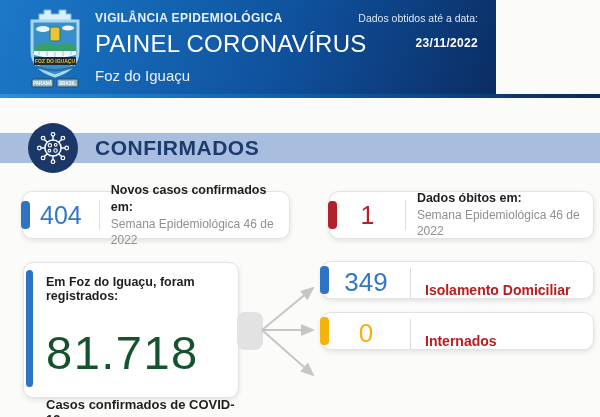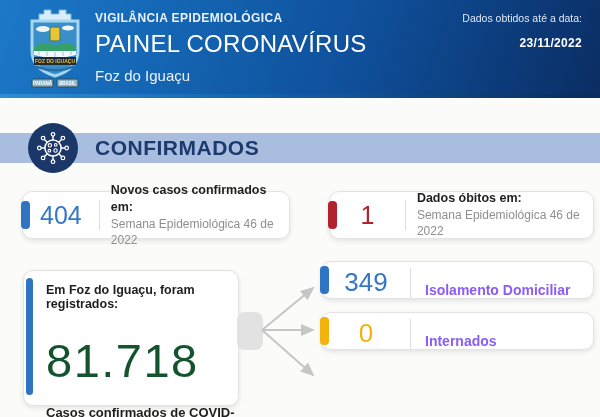--- a/index.html
+++ b/index.html
@@ -1,20 +1,20 @@
 <!DOCTYPE html>
 <html><head>
 <meta charset="utf-8">
 <style>
   * { margin:0; padding:0; box-sizing:border-box; }
   body { font-family:"Liberation Sans", sans-serif; background:#e9e9e9; }
   .frame { position:relative; width:600px; height:417px; background:#fbfbf9; overflow:hidden; }
 
   
-  .header { position:absolute; left:0; top:0; width:600px; height:94px;
+  .header { position:absolute; left:0; top:0; width:496px; height:94px;
             background:linear-gradient(110deg,#1d79c8 0%,#1568b6 25%,#0f4f9a 60%,#0b2d63 100%); }
   .header-strip { position:absolute; left:0; top:94px; width:600px; height:4px;
             background:linear-gradient(to right,#2e8ed6 0%,#1565b2 40%,#0a2a5a 100%); }
   .logo { position:absolute; left:27px; top:7px; }
   .header-text { position:absolute; left:95px; top:11px; color:#fff; }
   .eyebrow { font-size:12px; font-weight:700; letter-spacing:.4px; color:#e9f1fb; }
   .h-title { font-size:24px; font-weight:400; letter-spacing:.3px; margin-top:5px; }
   .h-sub { font-size:15px; font-weight:400; color:#e9f1fb; margin-top:9px; }
   .header-right { position:absolute; right:18px; top:12px; text-align:right; color:#fff; }
   .date-label { font-size:10.5px; font-weight:400; color:#dce8f6; }
@@ -36,34 +36,34 @@
   .blue-tx { color:#3477c6; } .red-tx { color:#b2222d; } .amber-tx { color:#f3b20c; }
 
   .weekly { top:191px; height:48px; display:flex; align-items:center; }
   .weekly .num { width:82px; text-align:center; font-size:25px; font-weight:400; }
   .divider { width:1px; height:30px; background:#ddd; flex:none; }
   .weekly .txt { padding-left:11px; }
   .t-bold { font-size:12.5px; font-weight:700; color:#1f1f1f; line-height:1.35; }
   .t-sub  { font-size:12px; color:#8f8f8f; line-height:1.35; }
 
   
-  .total { left:23px; top:270px; width:216px; height:136px; padding:10px 0 10px 22px; }
+  .total { left:23px; top:262px; width:216px; height:136px; padding:10px 0 10px 22px; }
   .total .pill-tall { position:absolute; left:2px; top:7px; bottom:10px; width:7px;
           border-radius:4px; height:auto; transform:none; }
   .total-title { font-size:12.5px; font-weight:700; color:#1f1f1f; margin-top:2px; }
   .total-value { font-size:47px; font-weight:500; letter-spacing:1.5px; color:#14532d; margin-top:22px; }
   .total-caption { font-size:13px; font-weight:700; color:#1f1f1f; margin-top:17px; }
 
   .connector { position:absolute; left:237px; top:312px; width:26px; height:38px;
           background:#e2e2e2; border-radius:8px; }
   .arrows { position:absolute; left:256px; top:262px; }
 
   .breakdown { left:321px; width:273px; height:38px; display:flex; align-items:flex-end; }
   .breakdown .num { width:88px; text-align:center; font-size:26px; font-weight:400; }
-  .breakdown .label { padding-left:14px; font-size:14px; font-weight:700; color:#8b5cf6; }
+  .breakdown .label { padding-left:14px; font-size:14px; font-weight:700; color:#b91c1c; }
   .bd-1 { top:261px; } .bd-2 { top:312px; } .bd-3 { top:361px; }
 </style>
 </head>
 <body>
 
 <div class="frame">
 
   <header class="header">
     <svg class="logo" width="56" height="84" viewBox="0 0 56 84">
 

